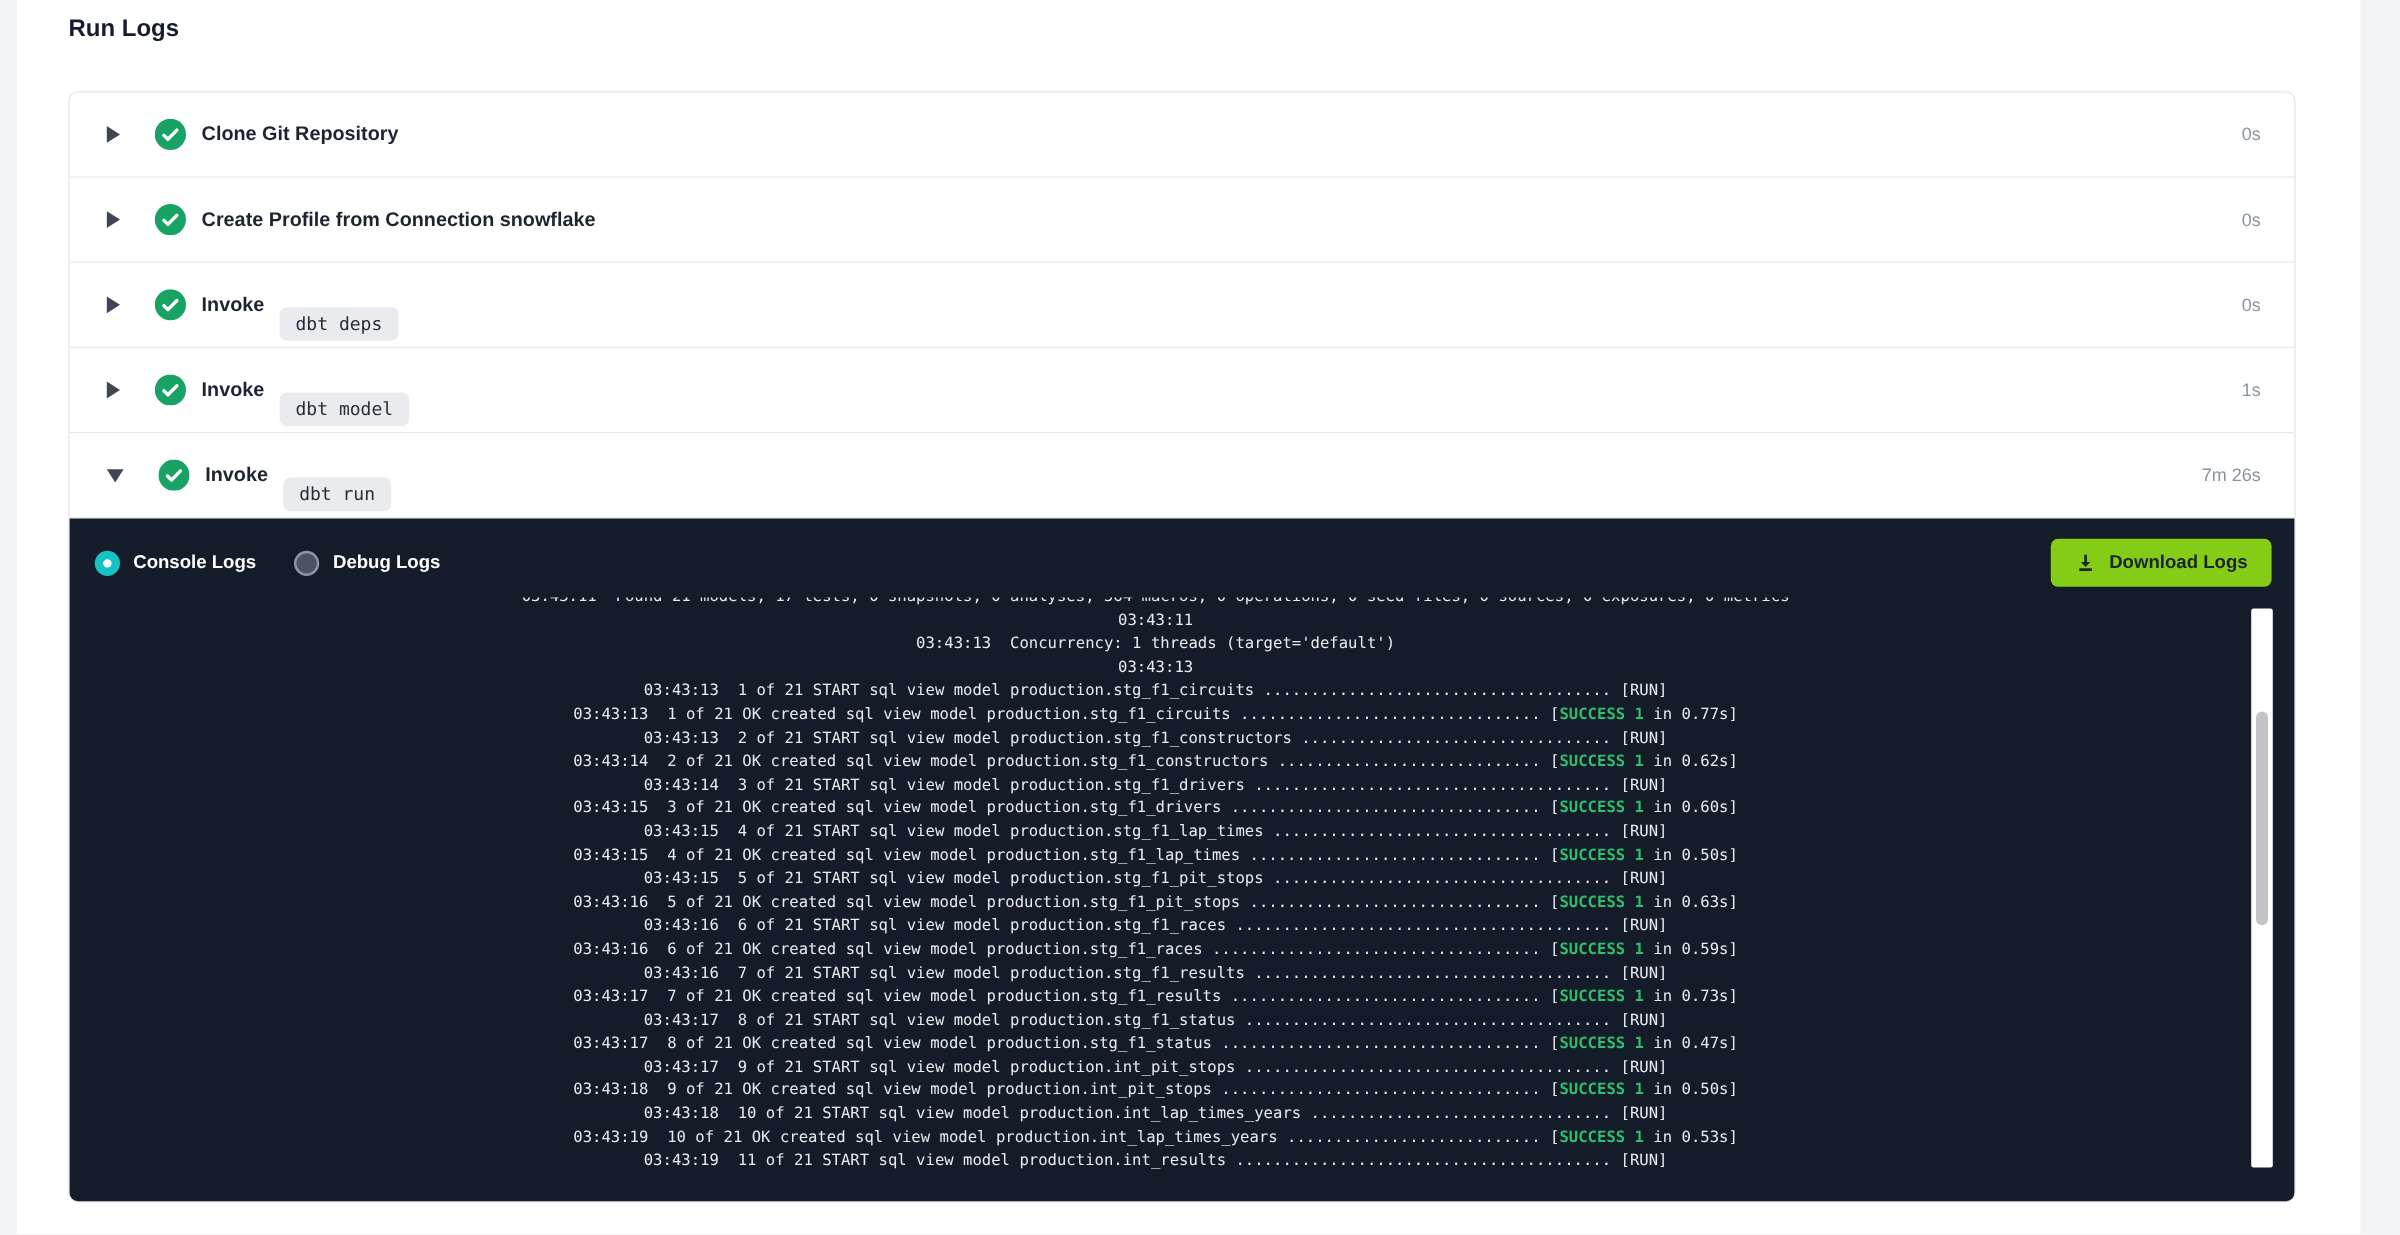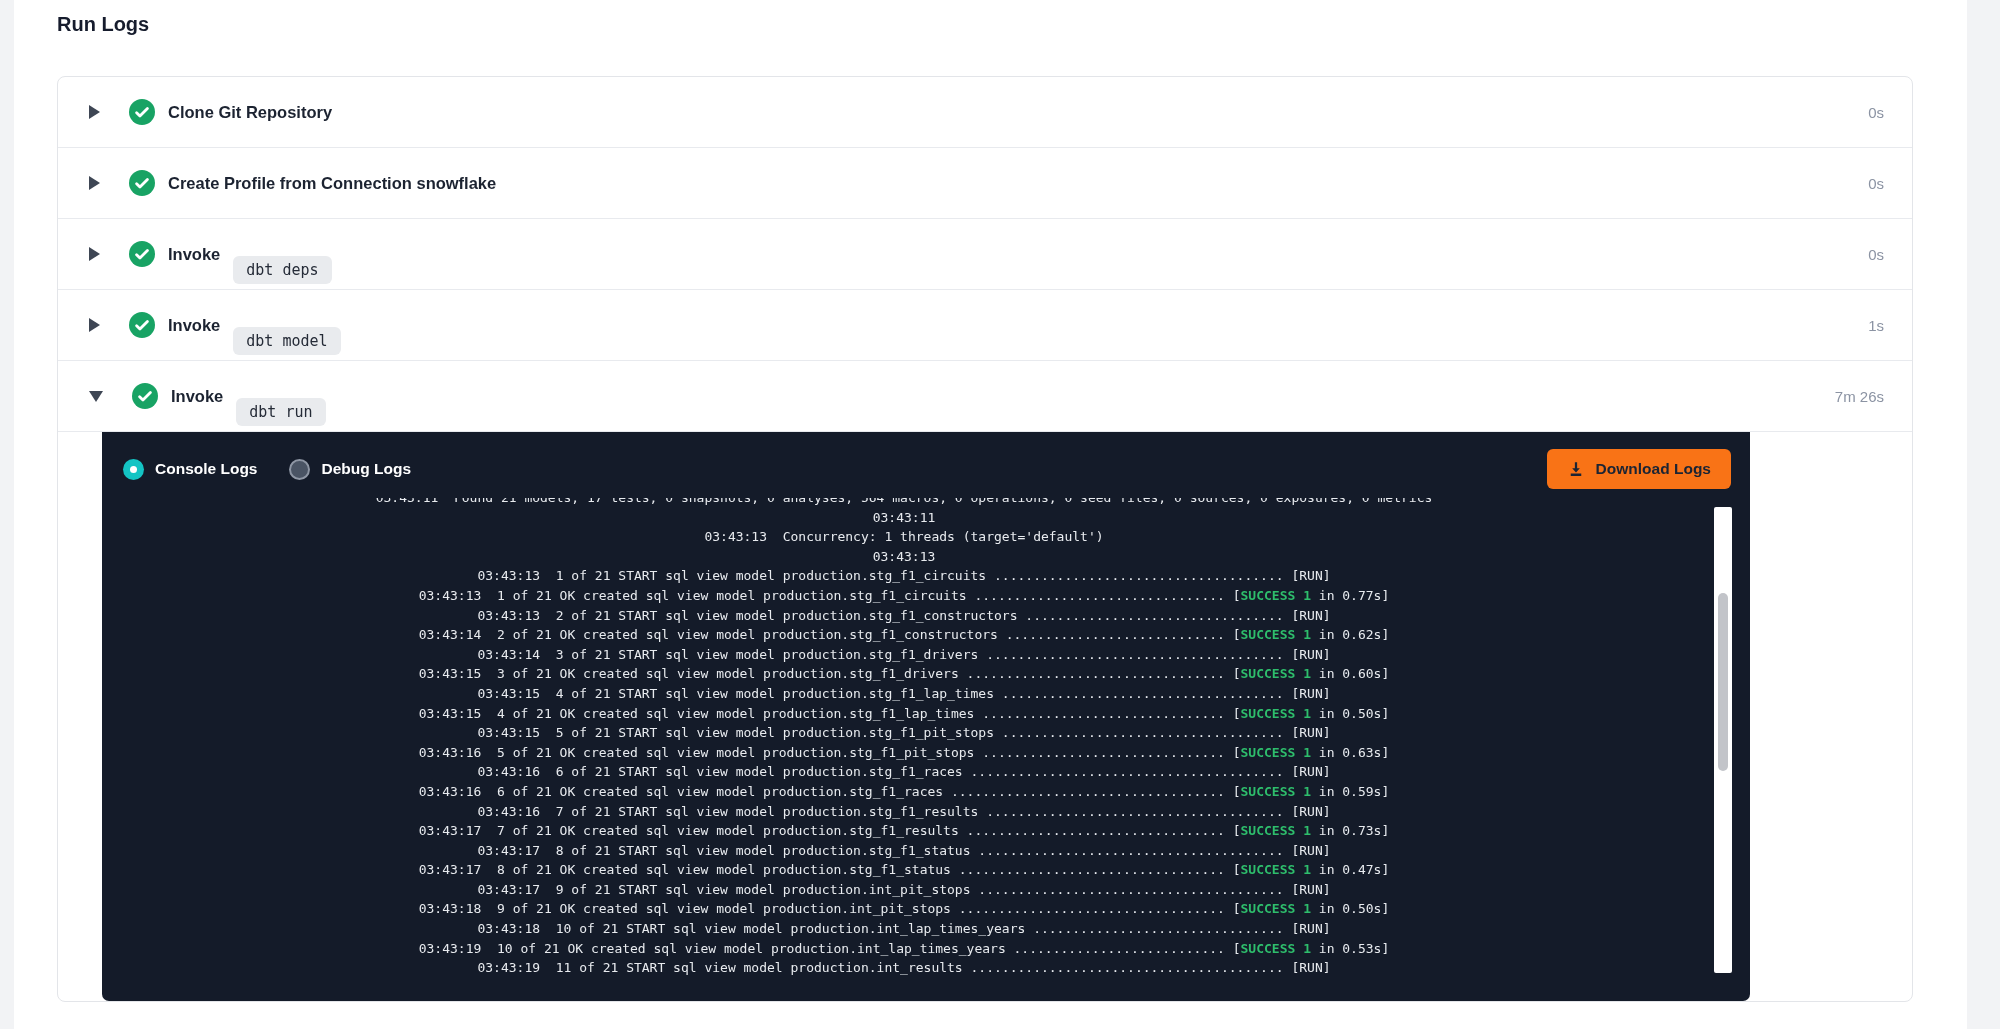--- a/index.html
+++ b/index.html
@@ -22,34 +22,34 @@
 
   .check { width:26px; height:26px; margin-left:29px; flex:0 0 auto; }
 
   .step-label { margin-left:13px; font-size:16.5px; font-weight:bold; color:#1c2331;text-align:right; }
 
   .code-badge { margin-left:13px; font-family:"DejaVu Sans Mono","Liberation Mono",monospace;
                 font-size:15px; color:#252b37; background:#e9ebee; border-radius:6px; padding:5px 13px;margin-top:32px; }
 
   .duration { margin-left:auto; color:#8b93a3; font-size:15px; }
 
-  .console { position:absolute; left:0; top:355px; width:1648px; height:569px;
-             background:#141b29; border-radius:0 0 7px 7px; overflow:hidden;margin-left:44px; }
+  .console { position:absolute; left:0; top:355px; width:1854px; height:569px;
+             background:#141b29; border-radius:0 0 7px 7px; overflow:hidden; }
 
   .console-header { display:flex; align-items:center; padding:17px 19px 0 21px; }
 
   .radio-option { display:flex; align-items:center; cursor:pointer; }
   .radio { width:21px; height:21px; border-radius:50%; position:relative; flex:0 0 auto; }
   .radio.selected { background:#14c4c4; }
   .radio.selected::after { content:""; position:absolute; left:7px; top:7px; width:7px; height:7px; border-radius:50%; background:#ffffff; }
   .radio.unselected { background:#4a5464; border:2px solid #8e96a4; }
   .radio-label { color:#ffffff; font-weight:bold; font-size:15.5px; margin-left:11px; }
   .radio-gap { width:32px; }
 
-  .download-btn { margin-left:auto; display:flex; align-items:center; gap:11px; background:#f97316;
+  .download-btn { margin-left:auto; display:flex; align-items:center; gap:11px; background:#84cc16;
                   color:#1b2434; font-family:"Liberation Sans",sans-serif; font-weight:bold; font-size:15.5px;
                   border:none; border-radius:6px; padding:11px 20px; cursor:pointer; }
 
   .log { position:absolute; left:16px; top:66px; right:60px; height:494px; overflow:hidden;
          font-family:"DejaVu Sans Mono","Liberation Mono",monospace; font-size:13px; line-height:19.6px;
          color:#e8ebef; white-space:pre;text-align:center; }
   .log > div:first-child { margin-top:-10px; }
   .log .green { color:#2ebe6c;font-weight:bold; }
 
   .sb-track { position:absolute; right:18px; top:75px; width:18px; height:466px; background:#ffffff; border-radius:2px; }

